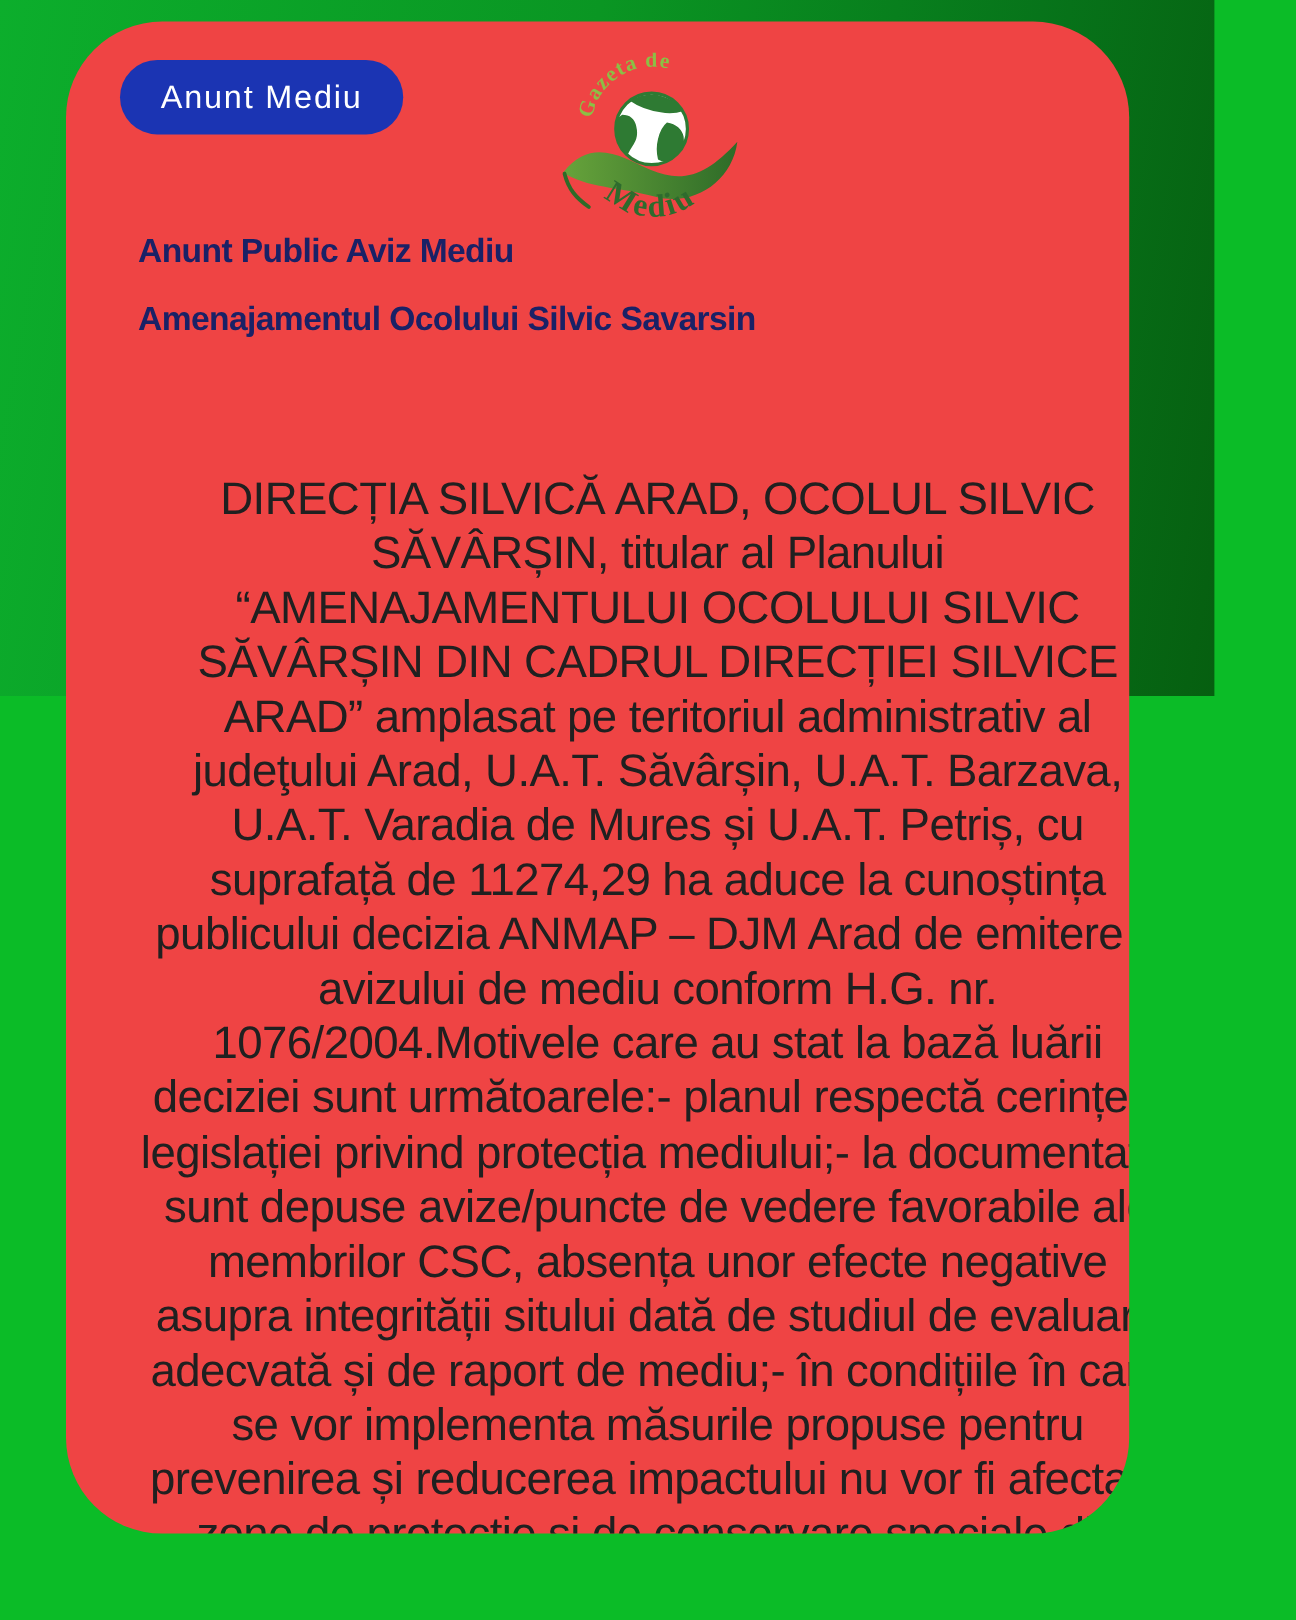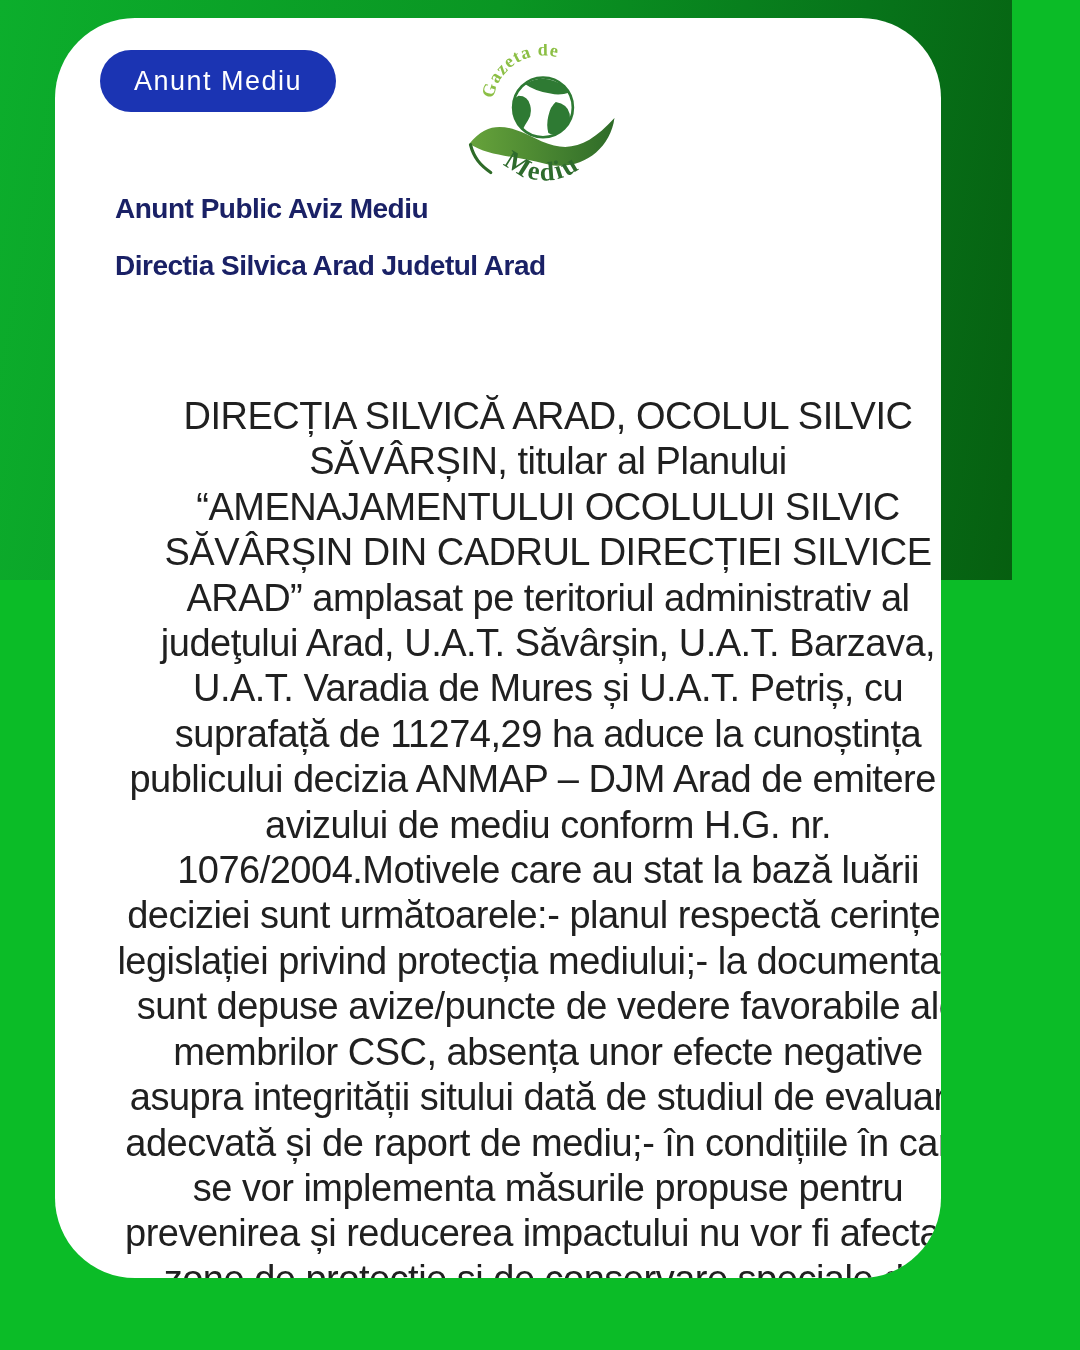--- a/index.html
+++ b/index.html
@@ -12,21 +12,21 @@
   }
   .page { position: absolute; inset: 0; width: 1080px; height: 1350px; background: #0BBC27; }
   .bg-dark {
     position: absolute; left: 0; top: 0;
     width: 1012px; height: 580px;
     background: linear-gradient(100deg, #0CAE2C 0%, #0A9623 45%, #07741A 78%, #065F10 100%);
   }
   .card {
     position: absolute; left: 55px; top: 18px;
     width: 886px; height: 1260px;
-    background: #ffffff;
+    background: #ef4444;
     border-radius: 80px;
     overflow: hidden;
   }
   .badge {
     position: absolute; left: 45px; top: 32px;
     height: 62px; min-width: 220px;
     background: #1B34B3;
     border-radius: 31px;
     display: flex; align-items: center; justify-content: center;
     padding: 0 34px; box-sizing: border-box;
@@ -101,19 +101,19 @@
       <text class="arc-top">
         <textPath href="#arcTop" startOffset="4">Gazeta de</textPath>
       </text>
       <text class="arc-bottom">
         <textPath href="#arcBottom" startOffset="6">Mediu</textPath>
       </text>
     </svg>
 
     <h1 class="title">
       <span>Anunt Public Aviz Mediu</span>
-      <span>Directia Silvica Arad Judetul Arad</span>
+      <span>Amenajamentul Ocolului Silvic Savarsin</span>
     </h1>
 
     <p class="body-text">DIRECȚIA SILVICĂ ARAD, OCOLUL SILVIC SĂVÂRȘIN, titular al Planului “AMENAJAMENTULUI OCOLULUI SILVIC SĂVÂRȘIN DIN CADRUL DIRECȚIEI SILVICE ARAD” amplasat pe teritoriul administrativ al judeţului Arad, U.A.T. Săvârșin, U.A.T. Barzava, U.A.T. Varadia de Mures și U.A.T. Petriș, cu suprafață de 11274,29 ha aduce la cunoștința publicului decizia ANMAP – DJM Arad de emitere a avizului de mediu conform H.G. nr. 1076/2004.Motivele care au stat la bază luării deciziei sunt următoarele:- planul respectă cerințele legislației privind protecția mediului;- la documentație sunt depuse avize/puncte de vedere favorabile ale membrilor CSC, absența unor efecte negative asupra integrității sitului dată de studiul de evaluare adecvată și de raport de mediu;- în condițiile în care se vor implementa măsurile propuse pentru prevenirea și reducerea impactului nu vor fi afectate zone de protecție și de conservare speciale din punct de vedere al mediului sau zone de protecție hidrogeologică;- suprafața totală a amenajamentului silvic 11274,29 ha;-concluziile Raportului de Mediu/Studiului</p>
 
   </div>
 </div>
 
 </body></html>

